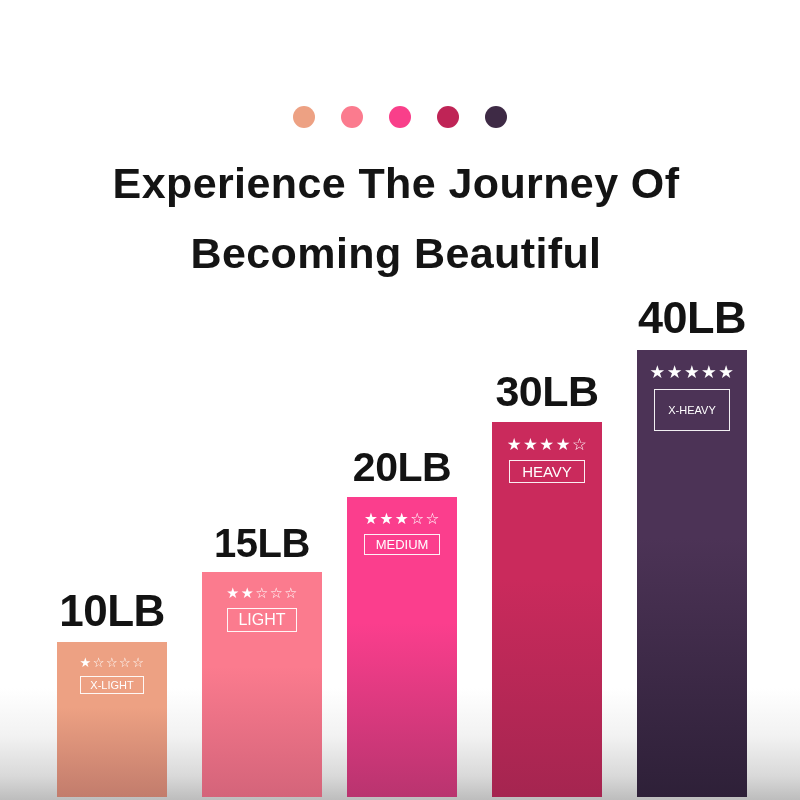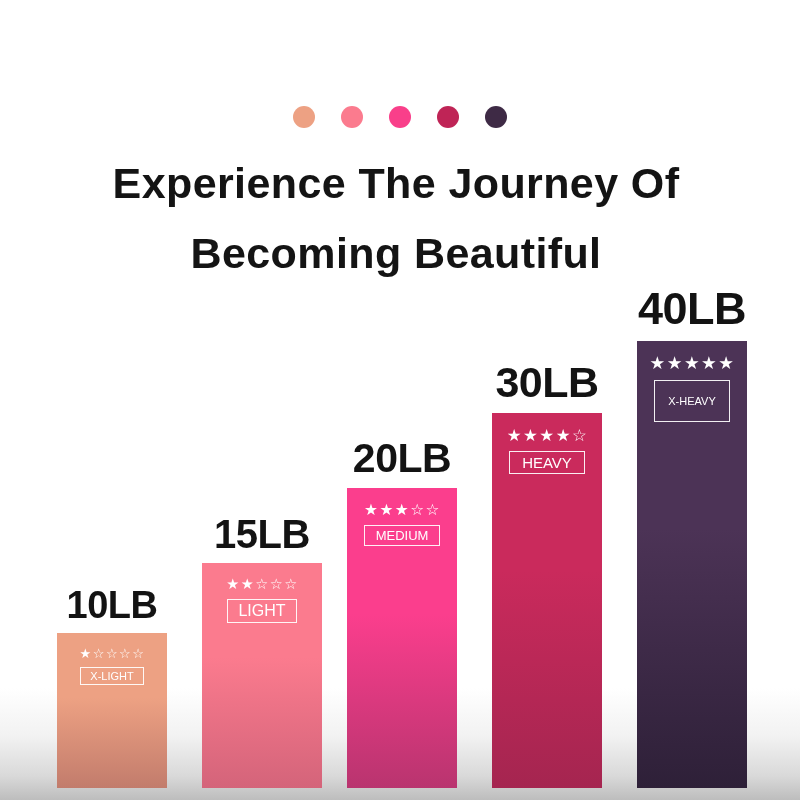--- a/index.html
+++ b/index.html
@@ -68,21 +68,21 @@
   .chart {
     position: absolute;
     left: 0;
     top: 0;
     width: 800px;
     height: 800px;
   }
 
   .bar-group {
     position: absolute;
-    bottom: 12px;
+    bottom: 3px;
   }
 
   .bar-weight {
     position: absolute;
     left: 0;
     width: 100%;
     text-align: center;
     font-weight: 700;
     font-size: 38px;
     color: #131313;
@@ -139,21 +139,21 @@
       <span class="dot" style="background: rgb(62, 42, 69);"></span>
     </div>
 
   <div class="headline">
     <span class="line">Experience The Journey Of</span>
     <span class="line">Becoming Beautiful</span>
   </div>
 
   <div class="chart">
       <div class="bar-group" style="left: 57px; width: 110px; height: 155px;">
-        <div class="bar-weight" style="bottom: 161px; font-size: 38px;">10LB</div>
+        <div class="bar-weight" style="bottom: 161px; font-size: 44px;">10LB</div>
         <div class="bar" style="height: 155px; background: linear-gradient(rgb(237, 161, 131) 0%, rgb(237, 161, 131) 42%, rgb(194, 124, 108) 100%);">
           <div class="bar-inner">
             <div class="stars" style="font-size: 13px;">
               <span>★</span>
               <span>☆</span>
               <span>☆</span>
               <span>☆</span>
               <span>☆</span>
             </div>
             <div class="level-badge" style="font-size: 11px; padding: 2px 9px;">X-LIGHT</div>

